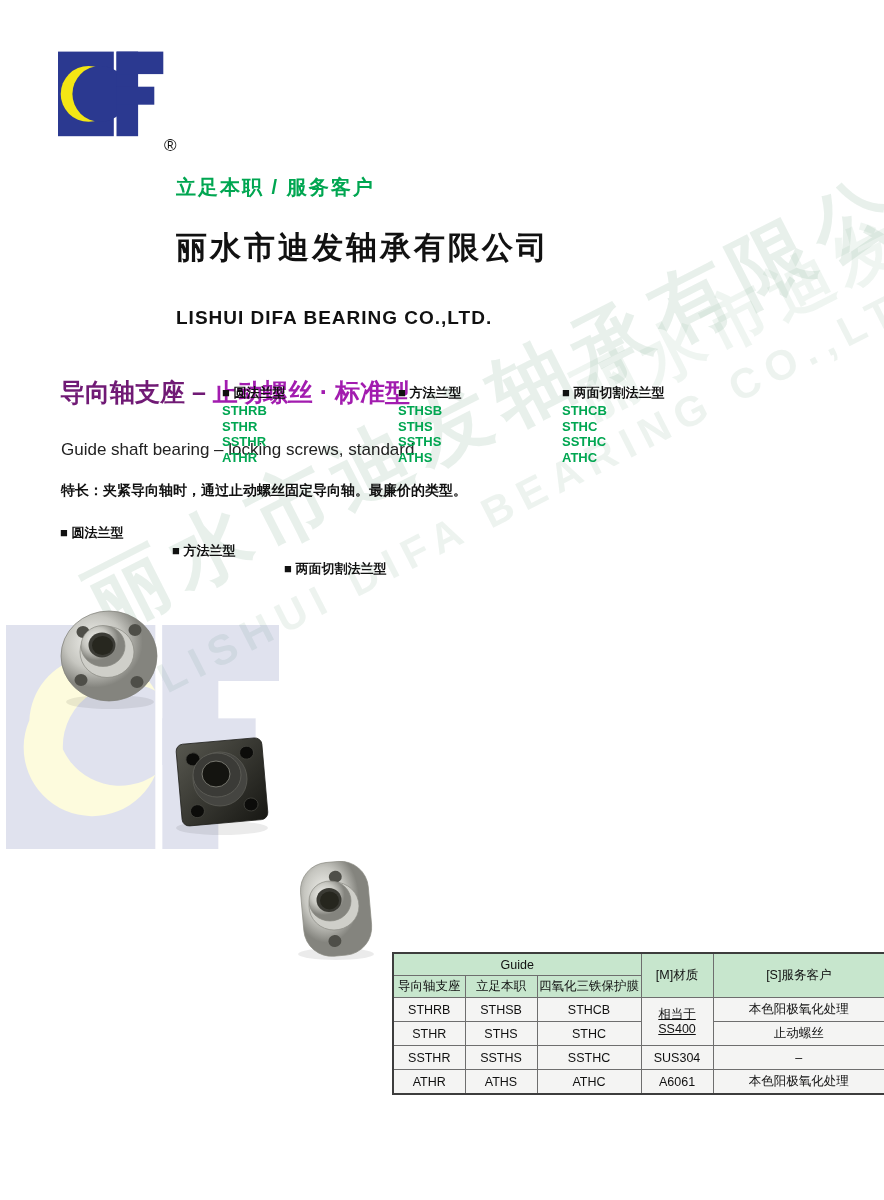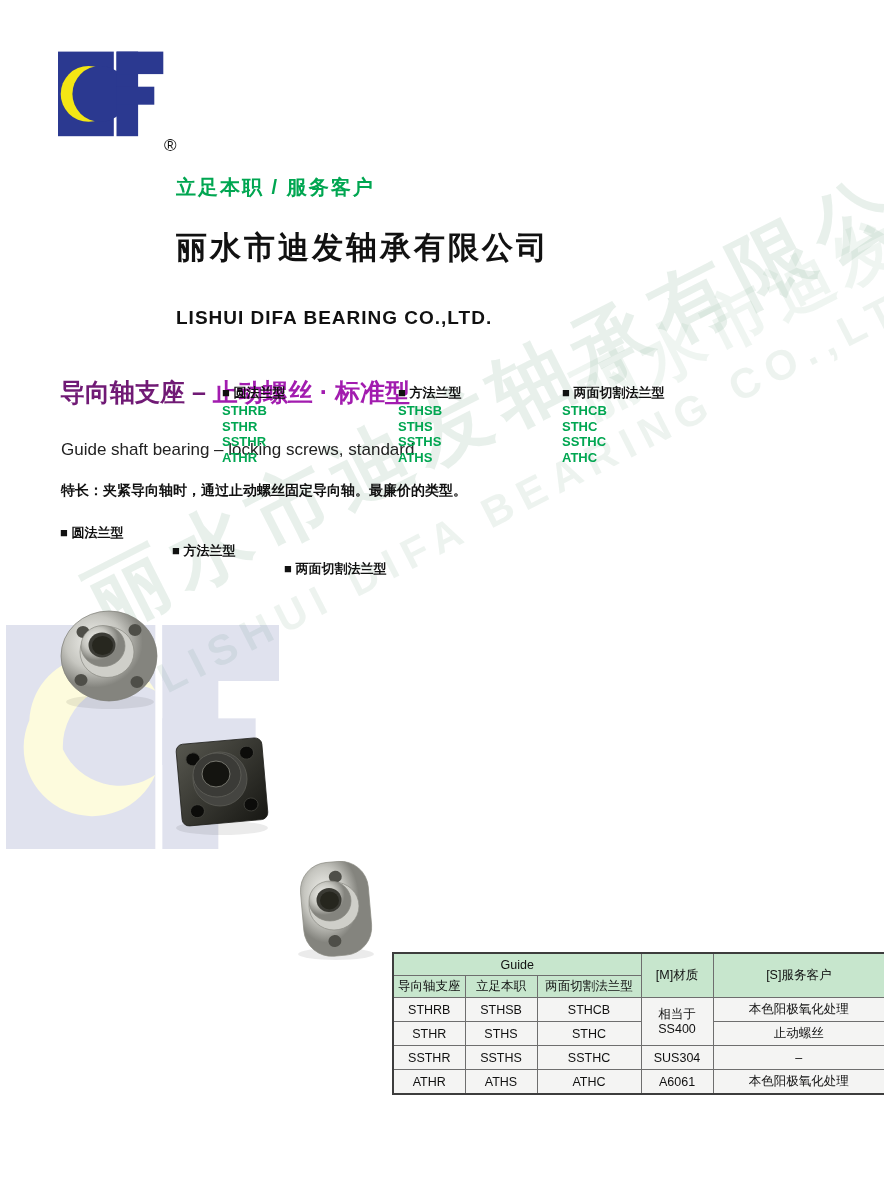--- a/index.html
+++ b/index.html
@@ -38,21 +38,21 @@
 
   
   .ttable-wrap{left:392px;top:236px;}
   table{border-collapse:collapse;table-layout:fixed;}
   .ttable{width:492px;border:2px solid #3d3d3d;}
   .ttable th,.ttable td{border:1px solid #6e6e6e;font-size:12.5px;text-align:center;padding:0;
       background:rgba(242,242,240,.82);color:#111;font-weight:normal;}
   .ttable th{background:rgba(196,229,202,.95);}
   .ttable tr.hr1 th{height:21px;} .ttable tr.hr2 th{height:21px;}
   .ttable tr.dr td{height:23px;}
-  .prel{white-space:pre-line;line-height:1.15;}
+  .prel{white-space:pre-line;line-height:1.15;text-decoration:underline;}
 
   
   .mg{position:absolute;z-index:1;}
   .mg1{left:222px;top:384px;} .mg2{left:398px;top:384px;} .mg3{left:562px;top:384px;}
   .mg-title{font-size:13px;font-weight:bold;color:#111;margin-bottom:1px;}
   .mg-model{font-size:13px;font-weight:bold;color:#00a651;line-height:1.2;}
 </style>
 </head>
 <body>
 
@@ -173,21 +173,21 @@
         </colgroup>
       <tbody>
           <tr class="hr1">
         <th colspan="3">Guide</th>
         <th rowspan="2">[M]材质</th>
         <th rowspan="2">[S]服务客户</th>
       </tr>
       <tr class="hr2">
         <th>导向轴支座</th>
         <th>立足本职</th>
-        <th>两面切割法兰型</th>
+        <th>四氧化三铁保护膜</th>
       </tr>
       <tr class="dr">
         <td>STHRB</td>
         <td>STHSB</td>
         <td>STHCB</td>
         <td rowspan="2" class="prel">相当于
 SS400</td>
         <td>本色阳极氧化处理</td>
       </tr>
       <tr class="dr">

